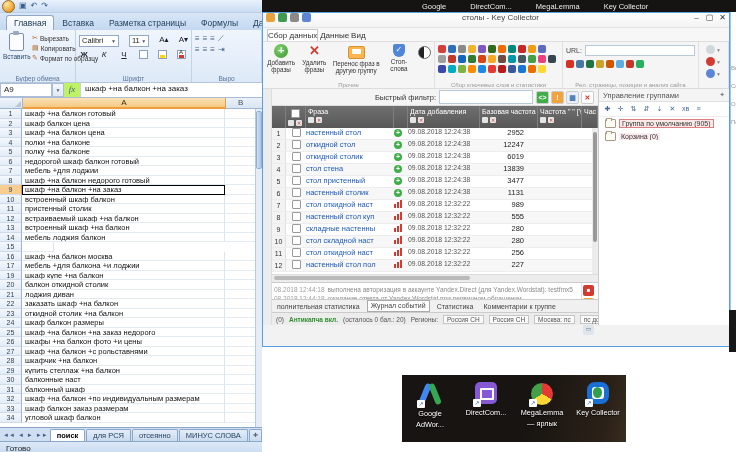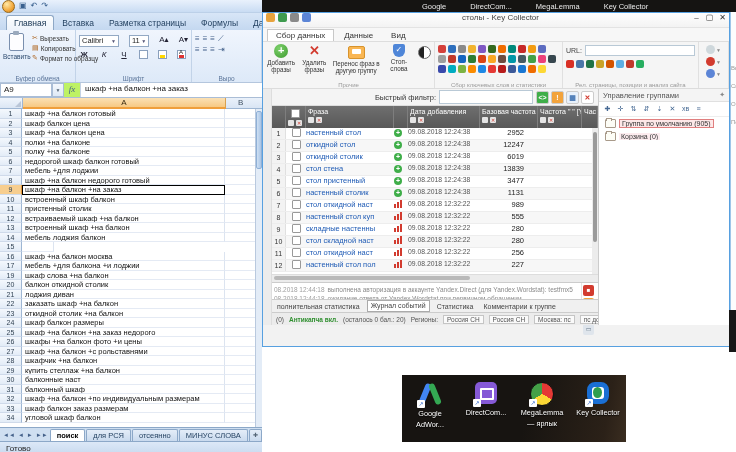--- a/index.html
+++ b/index.html
@@ -68,21 +68,21 @@
   
   .strip{left:262px;top:0;width:474px;height:12px;background:#151412;display:flex;align-items:center;gap:24px;padding-left:160px;box-sizing:border-box;font-size:7.5px;color:#e9e9e9;overflow:hidden;white-space:nowrap}
 
   
   .kc{left:262px;top:12px;width:468px;height:335px;background:#f2f2f2;border:1px solid #57a0e0;box-sizing:border-box;overflow:hidden}
   .kc-title{height:14px;background:linear-gradient(#fefefe,#f3f3f3);display:flex;align-items:flex-start;font-size:8px;color:#444;border-bottom:1px solid #e3e3e3}
   .kc-tic{width:9px;height:9px;border-radius:2px;margin-left:3px;flex:0 0 auto}
   .kc-title .t{flex:1;text-align:center;overflow:hidden;white-space:nowrap}
   .kc-ctl{width:13px;text-align:center;font-size:8px;color:#333;flex:0 0 auto}
   .kc-menu{height:13px;background:#f7f7f7;border-bottom:1px solid #ddd;display:flex;align-items:flex-end;font-size:8px;color:#333;padding-left:4px;gap:2px}
-  .kc-mtab{padding:1px 8px}
+  .kc-mtab{padding:1px 0}
   .kc-mtab.active{background:#fff;border:1px solid #c8c8c8;border-bottom:none}
   .kc-ribbon{height:46px;background:#f5f5f5;border-bottom:1px solid #dcdcdc;display:flex}
   .kc-rg{position:relative;border-right:1px solid #e0e0e0;box-sizing:border-box;padding:2px 3px 8px}
   .kc-rg-label{position:absolute;bottom:0;left:0;right:0;text-align:center;font-size:6px;color:#999;white-space:nowrap;overflow:hidden}
   .rg-left{width:172px;display:flex;gap:4px;align-items:flex-start}
   .bigbtn{text-align:center;font-size:6.3px;color:#333;line-height:7px}
   .bb-ic{margin:0 auto 1px}
   .ic-add{width:14px;height:14px;border-radius:50%;background:radial-gradient(circle at 35% 30%,#7cd06a,#3f9b30);color:#fff;font-size:11px;line-height:13px;font-weight:bold;text-align:center}
   .ic-del{width:14px;height:14px;color:#d23b2f;font-size:13px;line-height:13px;font-weight:bold;text-align:center}
   .ic-env{width:15px;height:11px;background:#f9b653;border:1px solid #d7932c;border-radius:2px;position:relative;margin-top:2px}
@@ -375,21 +375,21 @@
 
       <div class="xl-row">
         <div class="num">17</div>
         <div class="txt">мебель +для балкона +и лоджии</div>
         <div class="cb"></div>
       </div>
 
 
       <div class="xl-row">
         <div class="num">19</div>
-        <div class="txt">шкаф слова +на балкон</div>
+        <div class="txt">шкаф купе +на балкон</div>
         <div class="cb"></div>
       </div>
 
       <div class="xl-row">
         <div class="num">20</div>
         <div class="txt">балкон откидной столик</div>
         <div class="cb"></div>
       </div>
 
       <div class="xl-row">

